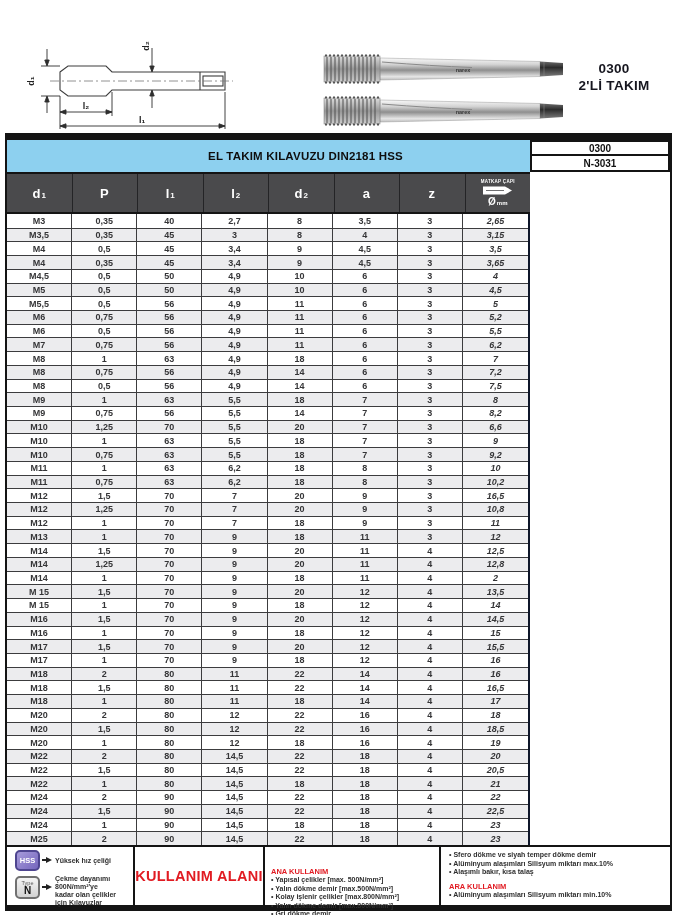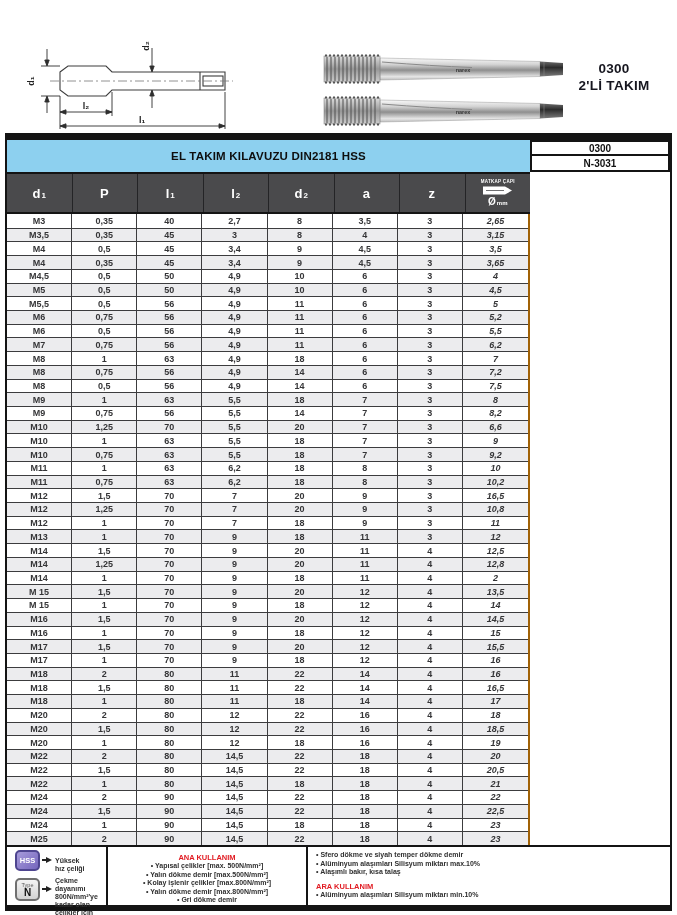--- a/index.html
+++ b/index.html
@@ -7,54 +7,54 @@
         font-family:"Liberation Sans",sans-serif;}
   
   .drawing{position:absolute;left:20px;top:36px;width:235px;height:100px;}
   .photos{position:absolute;left:322px;top:50px;width:245px;height:82px;}
   .codeblock{position:absolute;left:558px;top:60px;width:112px;text-align:center;
              color:#16161f;font-weight:bold;font-size:13.5px;line-height:17px;letter-spacing:.3px;}
   
   .frame{position:absolute;left:5px;top:133px;width:667px;height:778px;box-sizing:border-box;
          border:2px solid #141414;border-top-width:7px;border-bottom-width:6px;background:#fff;}
   .titleband{position:absolute;left:0;top:0;width:523px;height:32px;background:#8DD0EF;
-             display:flex;align-items:center;justify-content:center;}
+             display:flex;align-items:center;justify-content:center;padding-left:37px;}
   .titleband span{font-size:11.5px;font-weight:bold;color:#0e0e0e;letter-spacing:.2px;}
   .codeboxes{position:absolute;left:523px;top:0;width:140px;height:32px;box-sizing:border-box;}
   .cbox{box-sizing:border-box;height:16px;border:2px solid #141414;background:#fff;
         display:flex;align-items:center;justify-content:center;font-size:10px;font-weight:bold;color:#111;}
   .cbox.bottom{border-top:none;}
   
   .colheads{position:absolute;left:0;top:32px;width:523px;height:42px;box-sizing:border-box;
             display:flex;background:#4A4A4C;border-top:2px solid #141414;border-bottom:2px solid #141414;}
   .hcell{flex:1;display:flex;align-items:center;justify-content:center;color:#fff;
          font-size:13px;font-weight:bold;border-right:1px solid #242426;}
   .hcell:last-child{border-right:none;}
   .hcell sub{font-size:8px;margin-left:1px;transform:translateY(2px);}
   .hcell.drill{flex-direction:column;justify-content:center;padding-top:1px;}
   .drill-label{font-size:4.5px;letter-spacing:.3px;line-height:6px;}
   .omm{display:flex;align-items:baseline;line-height:9px;margin-top:1px;}
   .omm .phi{font-size:10px;} .omm .unit{font-size:6px;margin-left:1px;}
   
   .grid{position:absolute;left:0;top:74px;width:523px;height:631px;box-sizing:border-box;
         display:grid;grid-template-columns:repeat(8,1fr);grid-template-rows:repeat(46,1fr);
-        background:#fff;border-right:2px solid #a16207;}
+        background:#fff;border-right:2px solid #0f172a;}
   .cell{display:flex;align-items:center;justify-content:center;font-size:9px;font-weight:bold;
         color:#353537;border-right:1px solid #3c3c3e;border-top:1px solid #3c3c3e;}
   .cell:nth-child(-n+8){border-top:none;}
   .cell:nth-child(8n){border-right:none;font-style:italic;}
   .cell.alt{background:#ECECEE;}
   
   .footer{position:absolute;left:0;top:705px;width:663px;height:60px;box-sizing:border-box;
           display:flex;border-top:2px solid #141414;background:#fff;}
   .fcell{box-sizing:border-box;border-right:2px solid #141414;}
   .fcell:last-child{border-right:none;}
-  .f1{width:101px;padding:3px 16px 2px 8px;}
+  .f1{width:128px;padding:3px 16px 2px 8px;}
   .f2{width:130px;display:flex;align-items:center;justify-content:center;}
-  .f3{width:200px;padding:6px 6px;text-align:center;}
+  .f3{width:176px;padding:20px 6px;}
   .f4{flex:1;padding:4px 8px;border-radius:18px;}
   .legend-row{display:flex;align-items:flex-start;margin-bottom:3px;}
   .badge{box-sizing:border-box;width:25px;height:21px;border-radius:5px;flex:none;
          display:flex;align-items:center;justify-content:center;}
   .badge.hss{background:linear-gradient(135deg,#a79bdb,#7566bd);border:2px solid #4e4590;
              color:#fff;font-size:7.5px;font-weight:bold;}
   .badge.typen{background:linear-gradient(#f4f4f4,#d2d2d2);border:2px solid #707070;
                flex-direction:column;height:23px;margin-top:2px;}
   .badge.typen .t{font-size:5.5px;color:#5a5a5a;line-height:5px;}
   .badge.typen .n{font-size:10px;font-weight:bold;color:#101010;line-height:9px;}
@@ -605,20 +605,23 @@
             <span class="t">Type</span>
             <span class="n">N</span>
           </div>
           <div class="arr">
               <span class="stem"></span>
               <span class="head"></span>
             </div>
           <div class="legend-text">Çekme dayanımı 800N/mm²'ye kadar olan çelikler için Kılavuzlar</div>
         </div>
       </div>
+      <div class="fcell f2">
+        <div class="usage-title">KULLANIM ALANI</div>
+      </div>
       <div class="fcell f3">
         <div class="list-title">ANA KULLANIM</div>
         <div>
             <div class="bullet-item">• Yapısal çelikler [max. 500N/mm²]</div>
             <div class="bullet-item">• Yalın dökme demir [max.500N/mm²]</div>
             <div class="bullet-item">• Kolay işlenir çelikler [max.800N/mm²]</div>
             <div class="bullet-item">• Yalın dökme demir [max.800N/mm²]</div>
             <div class="bullet-item">• Gri dökme demir</div>
           </div>
       </div>

